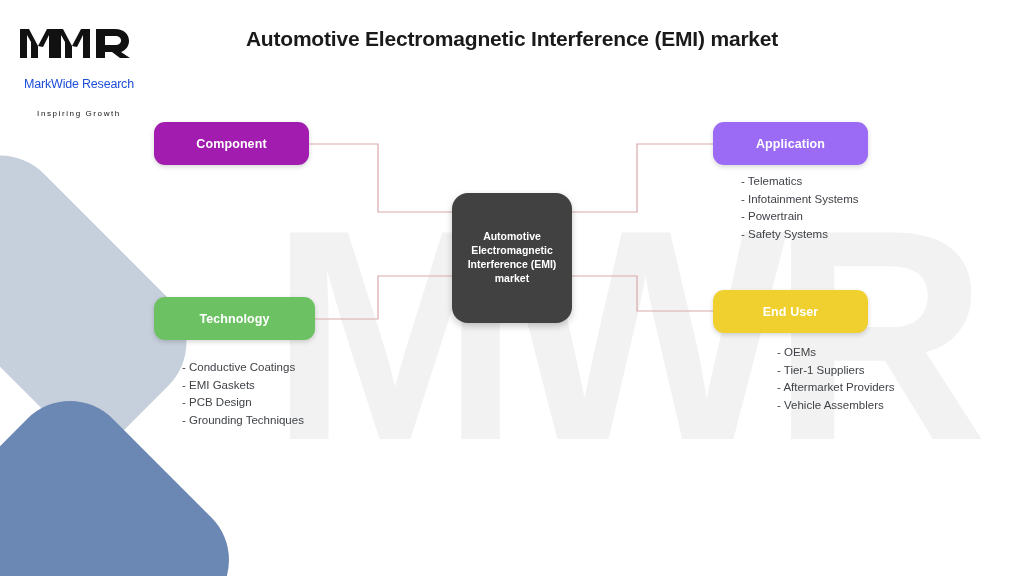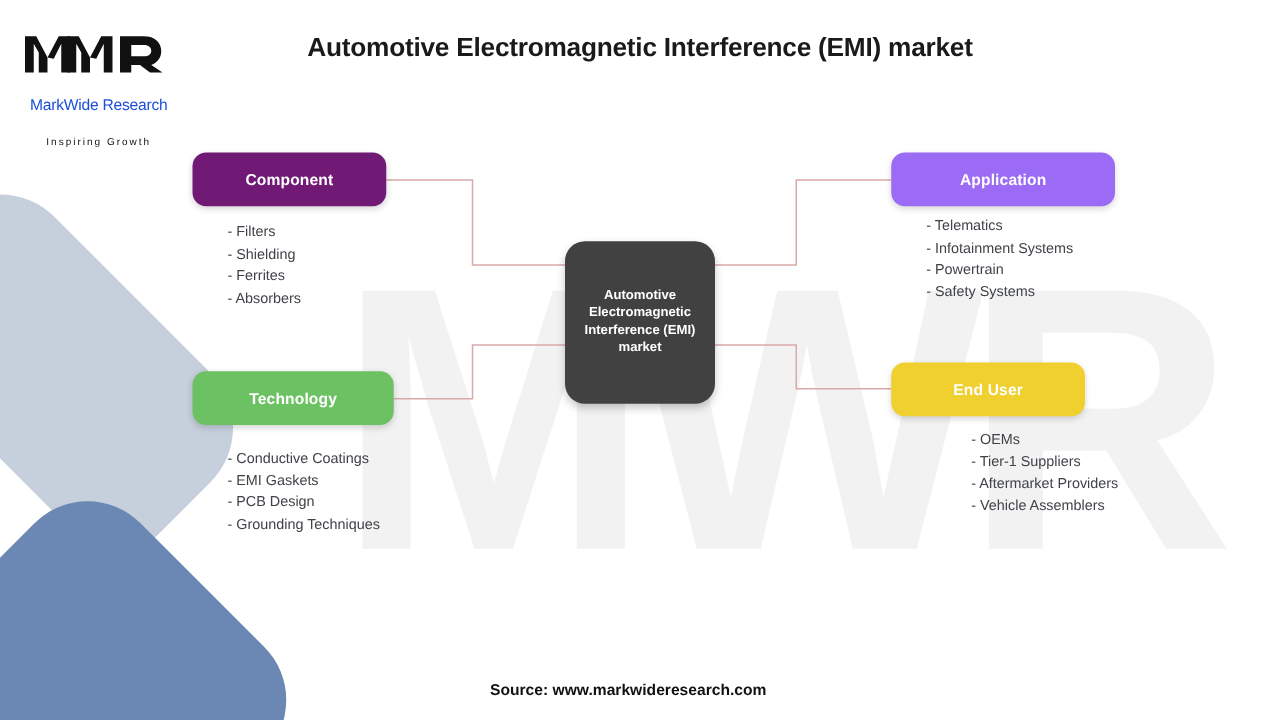--- a/index.html
+++ b/index.html
@@ -218,31 +218,25 @@
       <path d="M315 319 L378 319 L378 276 L452 276"></path>
 
       <path d="M572 276 L637 276 L637 311 L713 311"></path>
     </g>
   </svg>
 
   <div class="center-node">
     <div class="center-label">Automotive Electromagnetic Interference (EMI) market</div>
   </div>
 
-  <div class="node" style="left:154px; top:122px; width:155px; height:43px; background:#701a75;">
+  <div class="node" style="left:154px; top:122px; width:155px; height:43px; background:#a21caf;">
     <span class="node-label">Component</span>
   </div>
-  <div class="items" style="left:182px; top:178px;">
-    <div>- Filters</div>
-    <div>- Shielding</div>
-    <div>- Ferrites</div>
-    <div>- Absorbers</div>
-  </div>
-
-  <div class="node" style="left:713px; top:122px; width:179px; height:43px; background:#9b6bf5;">
+
+  <div class="node" style="left:713px; top:122px; width:155px; height:43px; background:#9b6bf5;">
     <span class="node-label">Application</span>
   </div>
   <div class="items" style="left:741px; top:173px;">
     <div>- Telematics</div>
     <div>- Infotainment Systems</div>
     <div>- Powertrain</div>
     <div>- Safety Systems</div>
   </div>
 
   <div class="node" style="left:154px; top:297px; width:161px; height:43px; background:#6cc263;">
@@ -258,15 +252,14 @@
   <div class="node" style="left:713px; top:290px; width:155px; height:43px; background:#f0d02f;justify-content:center;">
     <span class="node-label">End User</span>
   </div>
   <div class="items" style="left:741px; top:344px;margin-left:36px;">
     <div>- OEMs</div>
     <div>- Tier-1 Suppliers</div>
     <div>- Aftermarket Providers</div>
     <div>- Vehicle Assemblers</div>
   </div>
 
-  <div class="source">Source: www.markwideresearch.com</div>
 
 </div>
 
 </body></html>

